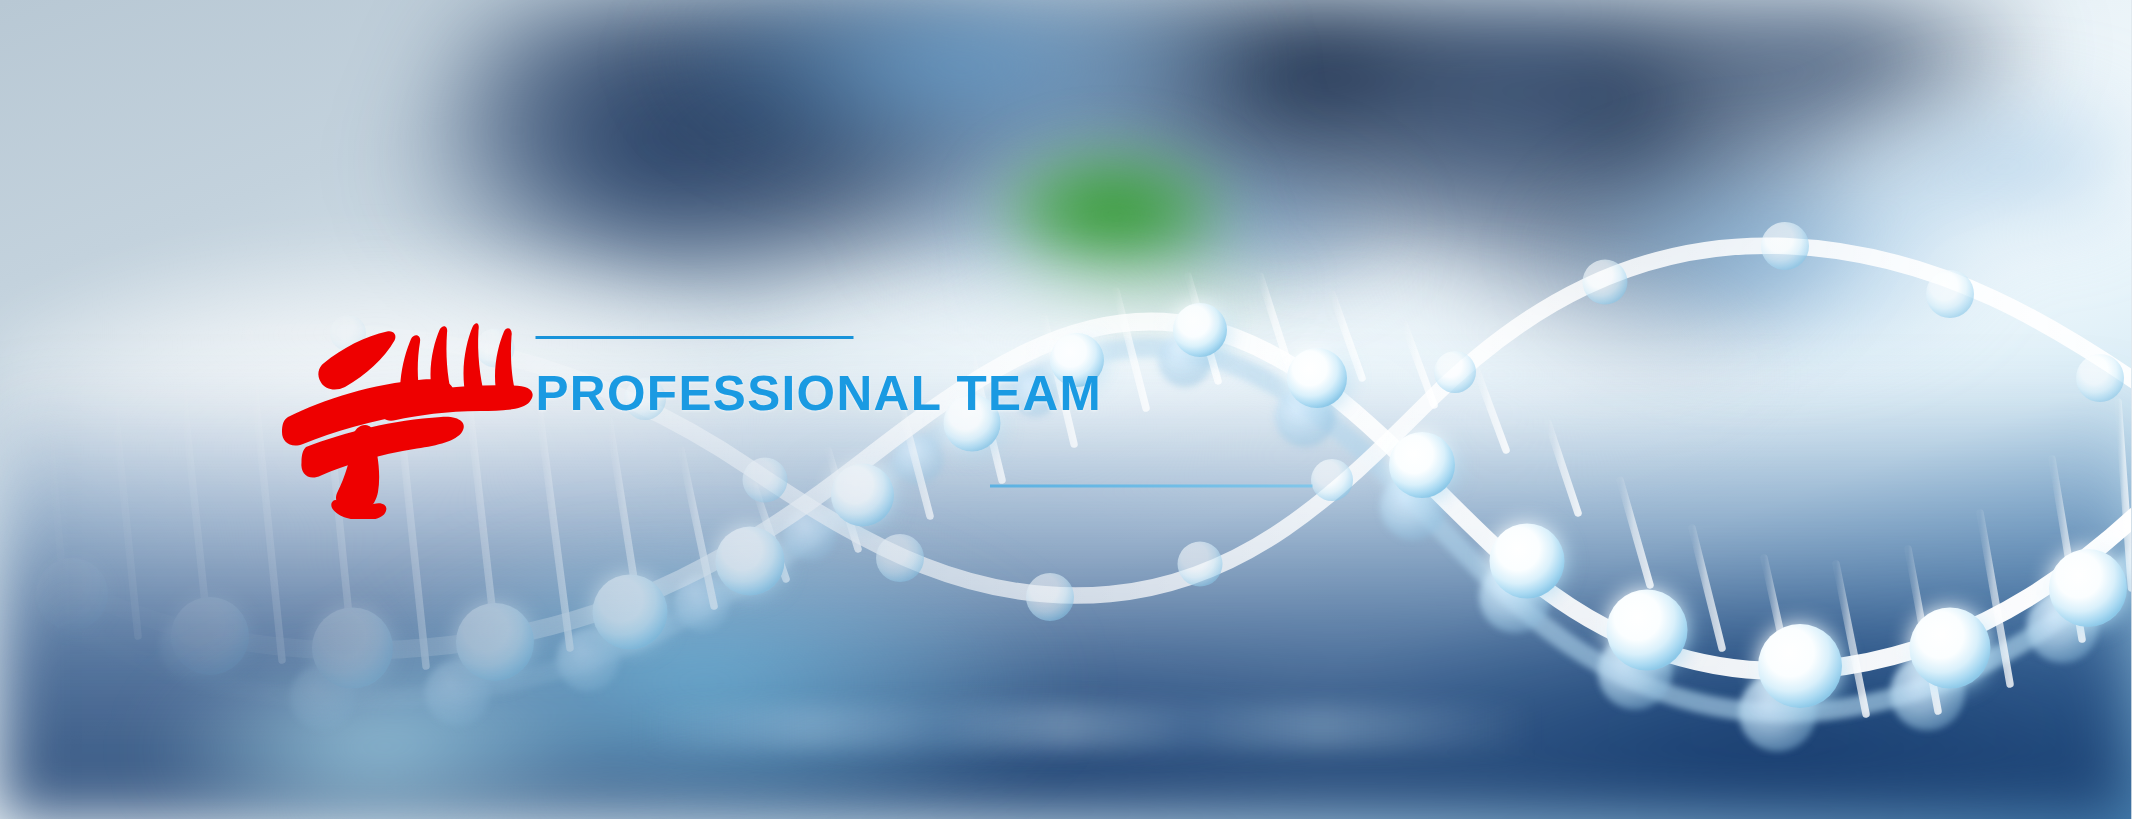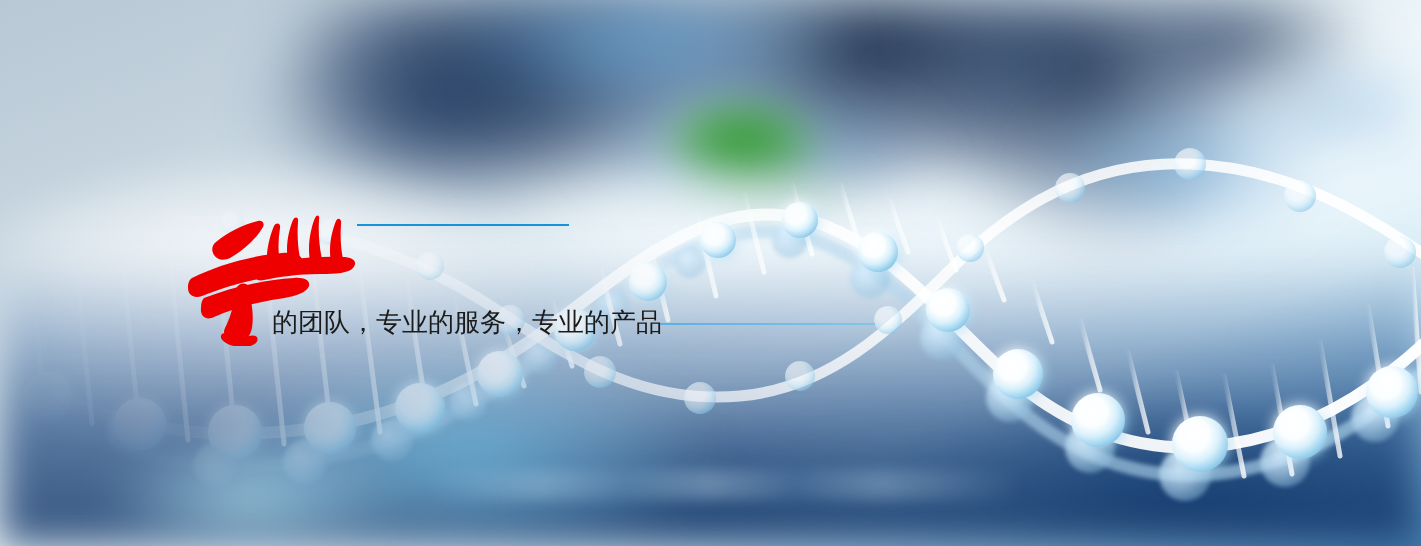--- a/index.html
+++ b/index.html
@@ -416,20 +416,20 @@
                  C152 11, 156 13, 155 18 Z"></path>
 
         <path d="M78 58 C100 53, 128 50, 156 51 C168 51, 172 56, 167 62
                  C163 67, 150 68, 134 68 C112 68, 92 71, 78 74
                  C70 76, 66 71, 69 64 C71 60, 74 59, 78 58 Z"></path>
       </g>
     </svg>
 
     <div class="rule-top"></div>
 
-
-
-    <div class="tagline">的团队，专业的服务，专业的产品</div>
+    <div class="headline">PROFESSIONAL TEAM</div>
+
+
 
     <div class="rule-bottom"></div>
 
   </div>
 </div>
 
 </body></html>

